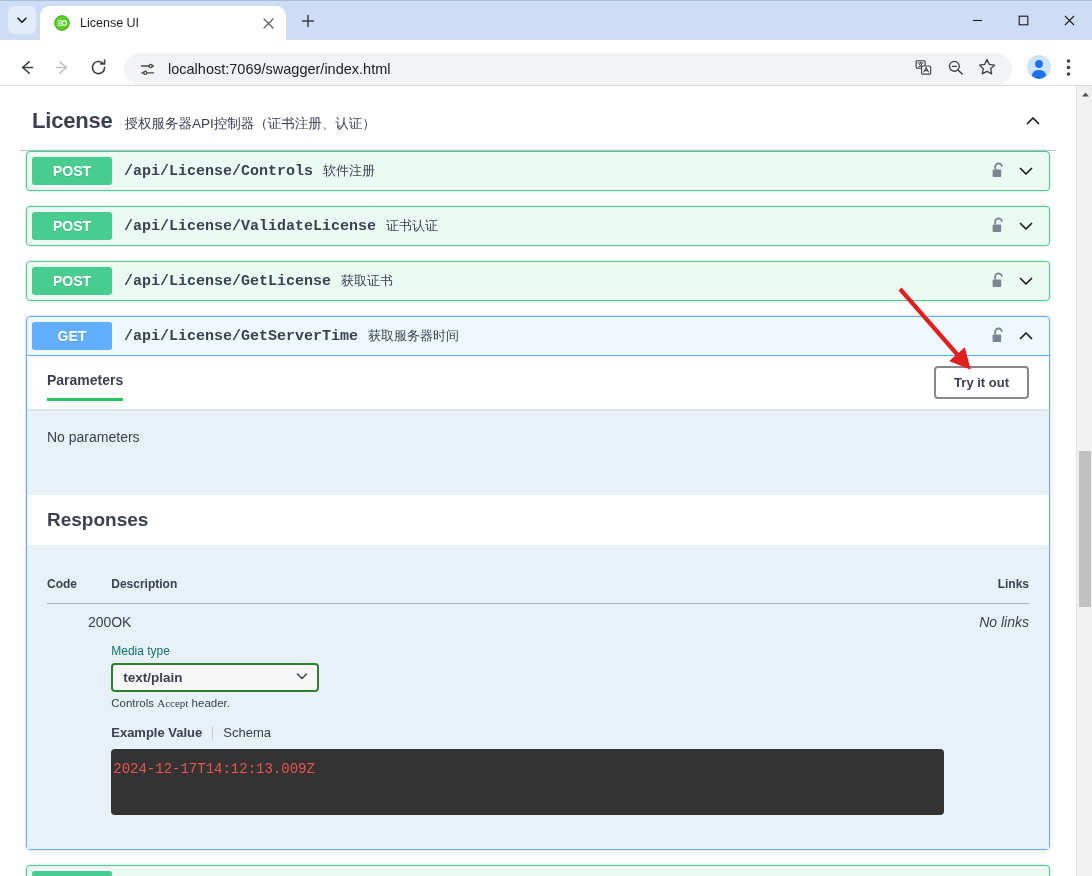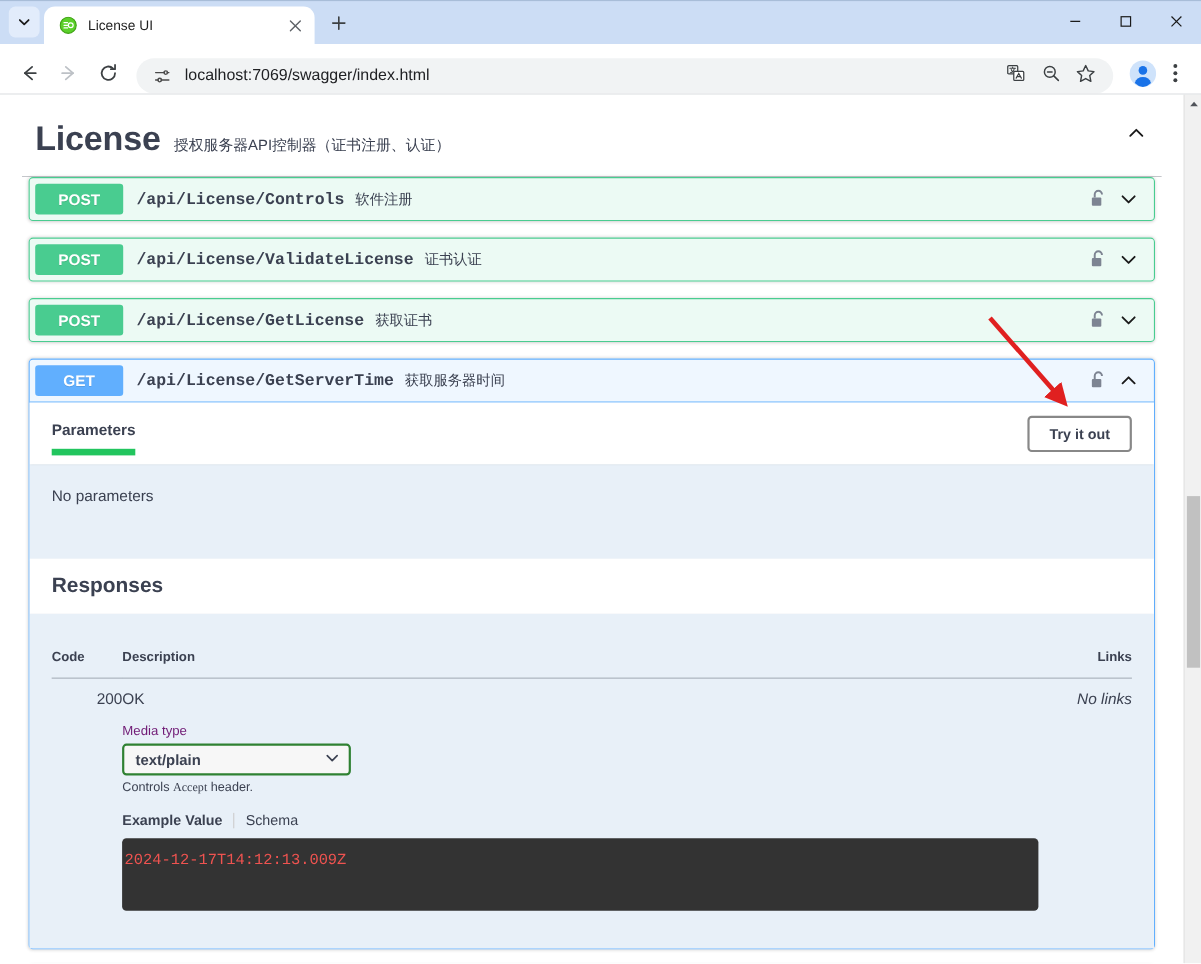--- a/index.html
+++ b/index.html
@@ -188,21 +188,21 @@
   .opblock-tag {
     display: flex;
     align-items: baseline;
     padding: 22px 0 16px 12px;
     border-bottom: 1px solid rgba(59,65,81,.3);
     margin: 0 0 0 0;
     cursor: pointer;
     position: relative;
   }
   .tag-name {
-    font-size: 31px;
+    font-size: 22px;
     font-weight: bold;
     color: #3b4151;
     font-family: "Liberation Sans", sans-serif;
     letter-spacing: -0.2px;
   }
   .tag-desc {
     font-size: 13.5px;
     color: #3b4151;
     margin-left: 12px;
   }
@@ -289,21 +289,21 @@
     background: #ffffff;
     min-height: 50px;
     box-shadow: 0 1px 2px rgba(0,0,0,.1);
     position: relative;
   }
   .params-tab {
     font-size: 14px;
     font-weight: bold;
     color: #3b4151;
     padding: 8px 0 10px 0;
-    border-bottom: 6px solid #22c55e;
+    border-bottom: 3px solid #22c55e;
     cursor: pointer;
   }
   .try-btn {
     font-size: 13px;
     font-weight: bold;
     color: #3b4151;
     background: #fff;
     border: 2px solid #888;
     border-radius: 4px;
     padding: 7px 18px;
@@ -355,21 +355,21 @@
   td.code-cell { font-size: 13px; color: #3b4151; padding-top: 12px; text-align: right;}
   td.links-cell {
     text-align: right;
     font-style: italic;
     font-size: 13px;
     color: #3b4151;
     padding-top: 12px;
   }
   .resp-ok { font-size: 14px; color:#3b4151; margin-bottom: 14px;}
 
-  .media-label { font-size: 12px; color: #701a75; margin-bottom: 5px; }
+  .media-label { font-size: 12px; color: #0f766e; margin-bottom: 5px; }
   .media-select {
     width: 208px;
     height: 29px;
     border: 2px solid #41444e;
     border-color: #2f8132;
     border-radius: 4px;
     background: #f7f7f7;
     display: flex;
     align-items: center;
     justify-content: space-between;

